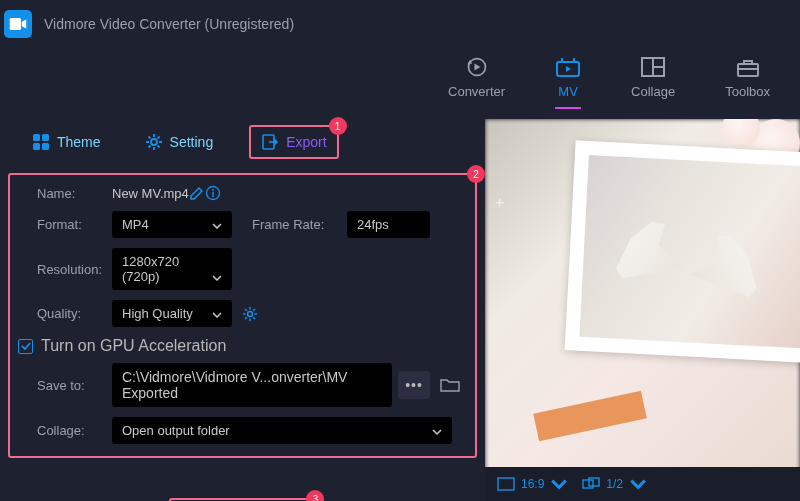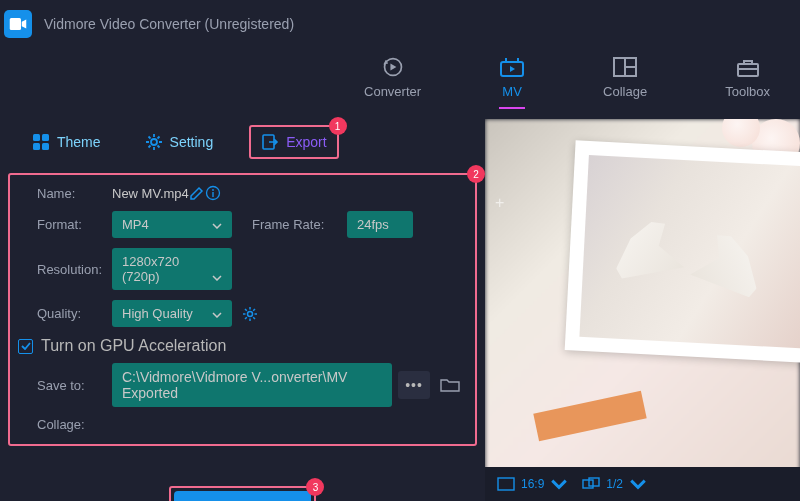--- a/index.html
+++ b/index.html
@@ -1,37 +1,37 @@
 <!DOCTYPE html>
 <html><head>
 <meta charset="utf-8">
 <style>
 * { margin: 0; padding: 0; box-sizing: border-box; font-family: Arial, sans-serif; }
 body { background: #1e2130; color: #b8b8b8; width: 800px; height: 501px; overflow: hidden; position: relative; }
 .header { display: flex; align-items: center; padding: 12px 4px; height: 48px; }
 .logo { width: 28px; height: 28px; background: #1590ea; border-radius: 5px; margin-right: 12px; display: flex; align-items: center; justify-content: center; }
 .logo svg { width: 18px; height: 14px; }
 .app-title { color: #9aa0b0; font-size: 14px; }
-.nav-tabs { display: flex; justify-content: flex-end; padding: 0 30px; gap: 78px; margin-top: 8px; margin-bottom: 10px; }
+.nav-tabs { display: flex; justify-content: flex-end; padding: 0 30px; gap: 50px; margin-top: 8px; margin-bottom: 10px; }
 .nav-tab { display: flex; flex-direction: column; align-items: center; gap: 6px; cursor: pointer; padding-bottom: 8px; color: #9aa0b0; font-size: 13px; }
 .nav-tab.active { color: #1590ea; border-bottom: 2px solid #d946ef; }
 .nav-tab .icon { width: 26px; height: 22px; display: flex; align-items: center; justify-content: center; }
 .nav-tab .icon svg { width: 26px; height: 22px; }
 .main { display: flex; height: calc(100% - 110px); }
 .left-panel { width: 485px; padding: 0 8px; position: relative; }
 .sub-tabs { display: flex; gap: 28px; padding: 6px 16px 10px; }
 .sub-tab { display: flex; align-items: center; gap: 7px; cursor: pointer; font-size: 14px; color: #7dd3fc; padding: 4px 8px; }
 .sub-tab svg { width: 18px; height: 18px; }
 .sub-tab.active { color: #8b5cf6; }
 .export-box { border: 2px solid #f16b8f; border-radius: 3px; padding: 4px; position: relative; }
 .form-box { border: 2px solid #f16b8f; border-radius: 3px; padding: 10px 8px; margin-top: 4px; position: relative; }
 .row { display: flex; align-items: center; margin-bottom: 10px; font-size: 13px; }
 .label { width: 75px; color: #9aa0b0; margin-left: 19px; }
 .value { color: #c8c8c8; }
-.select { background: #0f766e; color: #c8c8c8; padding: 6px 10px; border-radius: 3px; display: flex; align-items: flex-end; justify-content: space-between; cursor: pointer; }
+.select { background: #000000; color: #c8c8c8; padding: 6px 10px; border-radius: 3px; display: flex; align-items: flex-end; justify-content: space-between; cursor: pointer; }
 .select.w120 { width: 120px; }
 .select.w280 { width: 280px; }
 .select.w340 { width: 340px; }
 .chev { margin-left: 8px; }
 .chev svg { width: 10px; height: 6px; }
 .name-row { display: flex; align-items: center; }
 .checkbox-row { display: flex; align-items: center; gap: 8px; margin: 8px 0; }
 .checkbox { width: 15px; height: 15px; border: 1.5px solid #1590ea; border-radius: 2px; display: flex; align-items: center; justify-content: center; cursor: pointer; }
 .checkbox svg { width: 10px; height: 8px; }
 .icon-btn { cursor: pointer; display: flex; align-items: center; justify-content: center; }
@@ -182,21 +182,21 @@
 
       <div class="row">
         <div class="label">Format:</div>
         <div class="select w120">
           <span>MP4</span>
           <span class="chev"><svg viewBox="0 0 10 6">
                 <path d="M1 1 L5 5 L9 1" fill="none" stroke="#c8c8c8" stroke-width="1.5"></path>
               </svg></span>
         </div>
         <div class="label" style="width:95px; margin-left:20px;">Frame Rate:</div>
-        <div class="select" style="width:66px;">
+        <div class="select" style="width:83px;">
           <span>24fps</span>
         </div>
       </div>
 
       <div class="row">
         <div class="label">Resolution:</div>
         <div class="select w120">
           <span>1280x720 (720p)</span>
           <span class="chev"><svg viewBox="0 0 10 6">
                 <path d="M1 1 L5 5 L9 1" fill="none" stroke="#c8c8c8" stroke-width="1.5"></path>
@@ -237,20 +237,26 @@
         <div class="dots-btn" style="margin-left:6px;">•••</div>
         <div class="folder-btn" style="margin-left:6px;">
           <svg viewBox="0 0 20 16">
               <path d="M1 3 L1 14 L19 14 L19 5 L9 5 L7 3 Z" fill="none" stroke="#9aa0b0" stroke-width="1.4"></path>
             </svg>
         </div>
       </div>
 
       <div class="row" style="margin-bottom:2px;">
         <div class="label">Collage:</div>
+        <div class="select w340">
+          <span>Open output folder</span>
+          <span class="chev"><svg viewBox="0 0 10 6">
+                <path d="M1 1 L5 5 L9 1" fill="none" stroke="#c8c8c8" stroke-width="1.5"></path>
+              </svg></span>
+        </div>
       </div>
     </div>
 
     <div class="start-btn-wrap">
       <div class="start-btn-box">
         <div class="badge" style="top:-10px; right:-10px;">3</div>
         <button class="start-btn">Start Export</button>
       </div>
     </div>
   </div>

